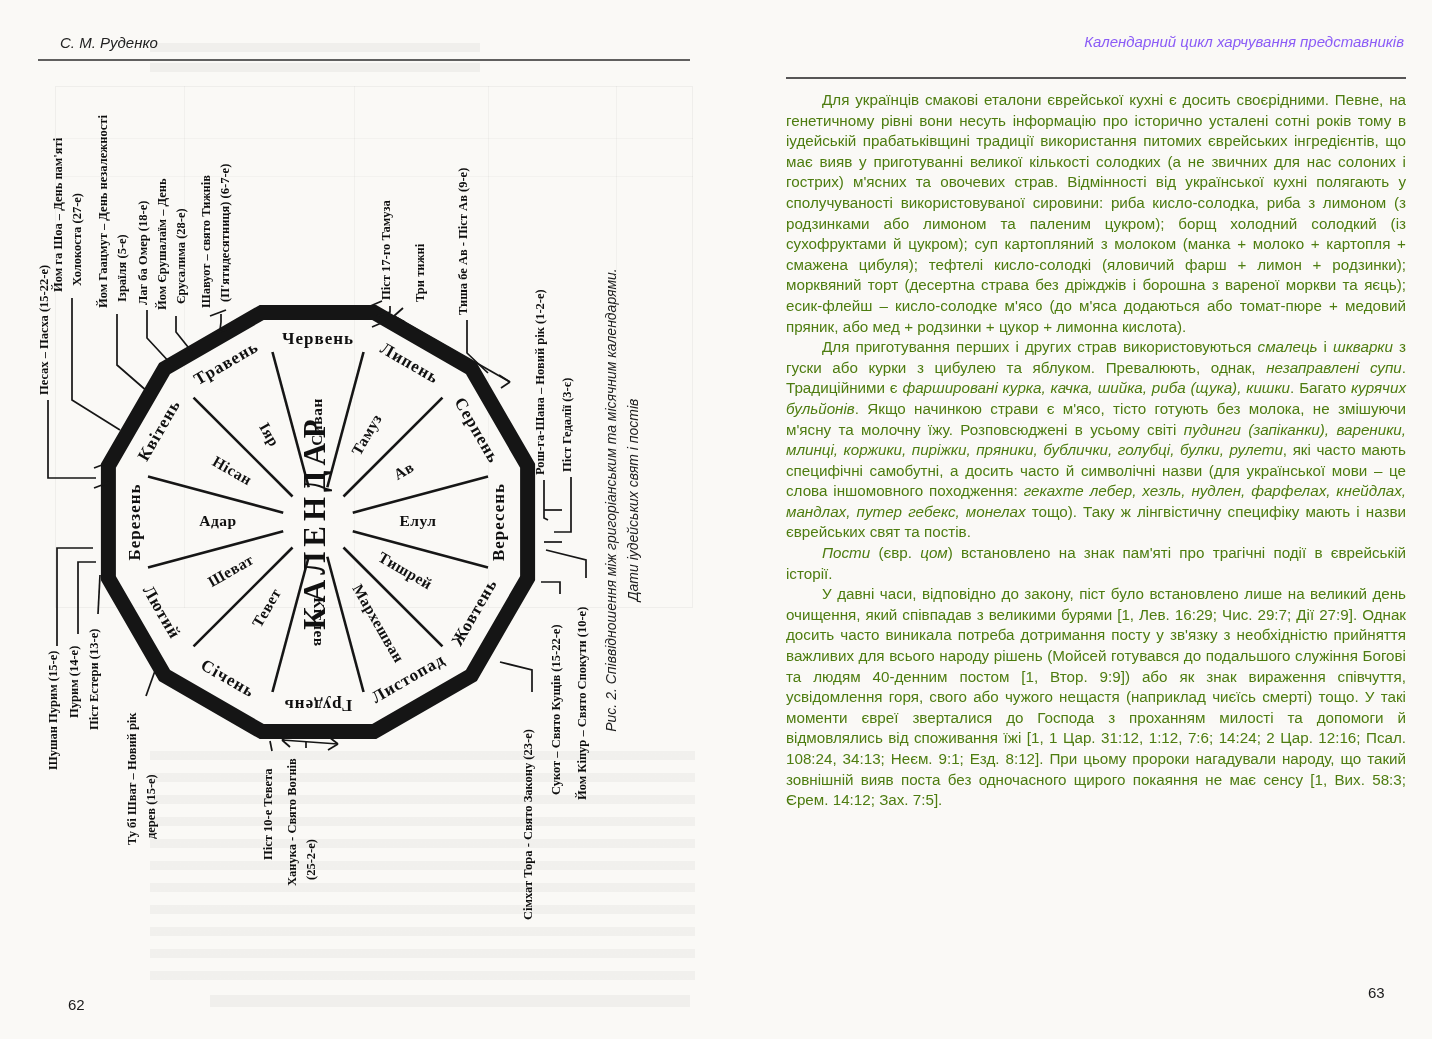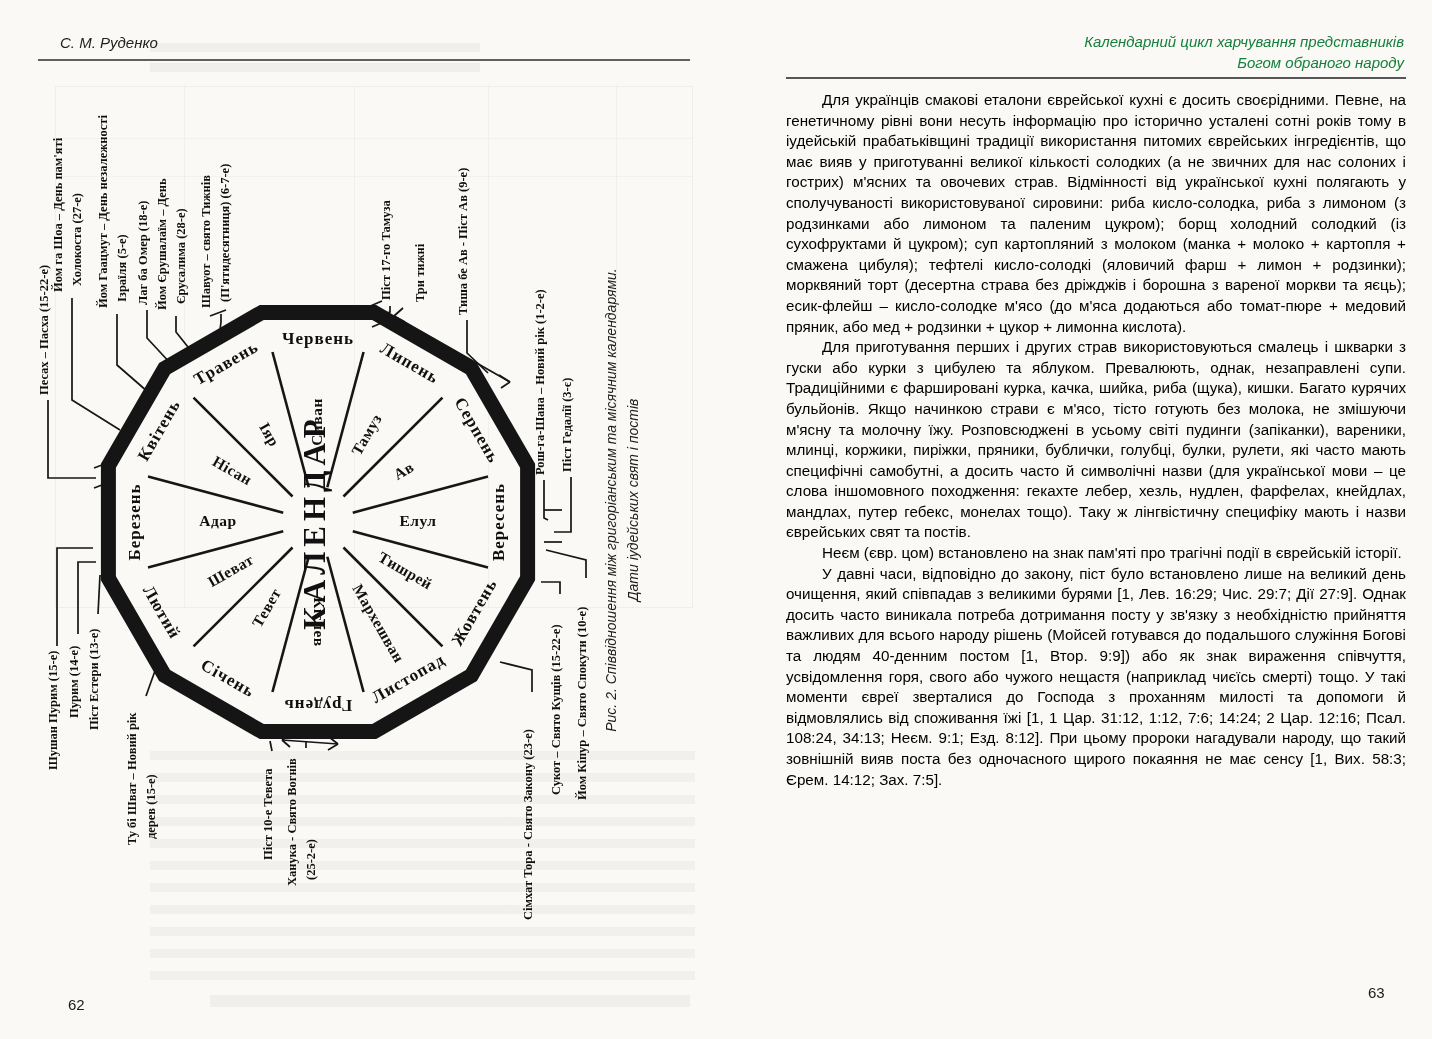--- a/index.html
+++ b/index.html
@@ -2,26 +2,26 @@
 <html><head>
 <meta charset="utf-8">
 <style>
   html,body{margin:0;padding:0;background:#e9e8e4;}
   .canvas{position:relative;width:1432px;height:1039px;background:#faf9f6;overflow:hidden;
           font-family:"Liberation Sans",sans-serif;color:#1c1c1c;padding-left:24px;}
   
   .lp-header{position:absolute;left:60px;top:34px;font-style:italic;font-size:15px;color:#222;}
   .lp-rule{position:absolute;left:38px;top:59px;width:652px;border-top:2px solid #3a3a3a;opacity:.8;}
   .rp-header{position:absolute;left:786px;top:31px;width:618px;text-align:right;font-style:italic;
-             font-size:15px;line-height:21px;color:#15803d;}
+             font-size:15px;line-height:21px;color:#8b5cf6;}
   .rp-rule{position:absolute;left:786px;top:77px;width:620px;border-top:2px solid #3a3a3a;opacity:.85;}
   .rp-body{position:absolute;left:786px;top:90px;width:620px;font-size:15.2px;line-height:20.6px;
-           text-align:justify;color:#000000;}
+           text-align:justify;color:#4d7c0f;}
   .rp-body p{margin:0;text-indent:36px;}
-  .it{}
+  .it{font-style:italic;}
   .pnum{position:absolute;font-size:15px;color:#1a1a1a;}
   .pnum-left{left:68px;top:980px;margin-top:16px;}
   .pnum-right{left:1368px;top:984px;}
   
   .ghost{position:absolute;opacity:.55;filter:blur(0.7px);pointer-events:none;}
   .ghost-table{left:55px;top:86px;width:636px;height:520px;
     border:1px solid rgba(60,60,60,.10);
     background:
       linear-gradient(90deg, transparent 0 128px, rgba(60,60,60,.09) 128px 129px, transparent 129px 298px, rgba(60,60,60,.09) 298px 299px, transparent 299px 432px, rgba(60,60,60,.09) 432px 433px, transparent 433px 560px, rgba(60,60,60,.09) 560px 561px, transparent 561px),
       linear-gradient(0deg, transparent 0 430px, rgba(60,60,60,.07) 430px 431px, transparent 431px 468px, rgba(60,60,60,.07) 468px 469px, transparent 469px);}
@@ -149,24 +149,23 @@
       <polyline points="74,398 90,392" fill="none" stroke="#161616" stroke-width="1.7"></polyline>
       <polyline points="74,418 90,412" fill="none" stroke="#161616" stroke-width="1.7"></polyline>
       <text x="592" y="430" text-anchor="middle" dominant-baseline="middle" transform="rotate(-90 592 430)" fill="#1d1d1d" style="font-family:&quot;Liberation Sans&quot;,sans-serif;font-style:italic;font-size:14px;">Рис. 2. Співвідношення між григоріанським та місячним календарями.</text>
       <text x="614" y="430" text-anchor="middle" dominant-baseline="middle" transform="rotate(-90 614 430)" fill="#1d1d1d" style="font-family:&quot;Liberation Sans&quot;,sans-serif;font-style:italic;font-size:14px;">Дати іудейських свят і постів</text>
     </svg>
 
   <div class="pnum pnum-left">62</div>
 
   <div class="rp-header">
     <div>Календарний цикл харчування представників</div>
-    <div>Богом обраного народу</div>
   </div>
   <div class="rp-rule"></div>
   <div class="rp-body" id="rp-body">
       <p><span>Для українців смакові еталони єврейської кухні є досить своєрідними. Певне, на генетичному рівні вони несуть інформацію про історично усталені сотні років тому в іудейській прабатьківщині традиції використання питомих єврейських інгредієнтів, що має вияв у приготуванні великої кількості солодких (а не звичних для нас солоних і гострих) м'ясних та овочевих страв. Відмінності від української кухні полягають у сполучуваності використовуваної сировини: риба кисло-солодка, риба з лимоном (з родзинками або лимоном та паленим цукром); борщ холодний солодкий (із сухофруктами й цукром); суп картопляний з молоком (манка + молоко + картопля + смажена цибуля); тефтелі кисло-солодкі (яловичий фарш + лимон + родзинки); морквяний торт (десертна страва без дріжджів і борошна з вареної моркви та яєць); есик-флейш – кисло-солодке м'ясо (до м'яса додаються або томат-пюре + медовий пряник, або мед + родзинки + цукор + лимонна кислота).</span></p>
       <p><span>Для приготування перших і других страв використовуються </span><span class="it">смалець</span><span> і </span><span class="it">шкварки</span><span> з гуски або курки з цибулею та яблуком. Превалюють, однак, </span><span class="it">незаправлені супи</span><span>. Традиційними є </span><span class="it">фаршировані курка, качка, шийка, риба (щука), кишки</span><span>. Багато </span><span class="it">курячих бульйонів</span><span>. Якщо начинкою страви є м'ясо, тісто готують без молока, не змішуючи м'ясну та молочну їжу. Розповсюджені в усьому світі </span><span class="it">пудинги (запіканки), вареники, млинці, коржики, пиріжки, пряники, бублички, голубці, булки, рулети</span><span>, які часто мають специфічні самобутні, а досить часто й символічні назви (для української мови – це слова іншомовного походження: </span><span class="it">гекахте лебер, хезль, нудлен, фарфелах, кнейдлах, мандлах, путер гебекс, монелах</span><span> тощо). Таку ж лінгвістичну специфіку мають і назви єврейських свят та постів.</span></p>
-      <p><span class="it">Неєм</span><span> (євр. </span><span class="it">цом</span><span>) встановлено на знак пам'яті про трагічні події в єврейській історії.</span></p>
+      <p><span class="it">Пости</span><span> (євр. </span><span class="it">цом</span><span>) встановлено на знак пам'яті про трагічні події в єврейській історії.</span></p>
       <p><span>У давні часи, відповідно до закону, піст було встановлено лише на великий день очищення, який співпадав з великими бурями [1, Лев. 16:29; Чис. 29:7; Дії 27:9]. Однак досить часто виникала потреба дотримання посту у зв'язку з необхідністю прийняття важливих для всього народу рішень (Мойсей готувався до подальшого служіння Богові та людям 40-денним постом [1, Втор. 9:9]) або як знак вираження співчуття, усвідомлення горя, свого або чужого нещастя (наприклад чиєїсь смерті) тощо. У такі моменти євреї зверталися до Господа з проханням милості та допомоги й відмовлялись від споживання їжі [1, 1 Цар. 31:12, 1:12, 7:6; 14:24; 2 Цар. 12:16; Псал. 108:24, 34:13; Неєм. 9:1; Езд. 8:12]. При цьому пророки нагадували народу, що такий зовнішній вияв поста без одночасного щирого покаяння не має сенсу [1, Вих. 58:3; Єрем. 14:12; Зах. 7:5].</span></p>
     </div>
   <div class="pnum pnum-right">63</div>
 
 </div>
 
 </body></html>

